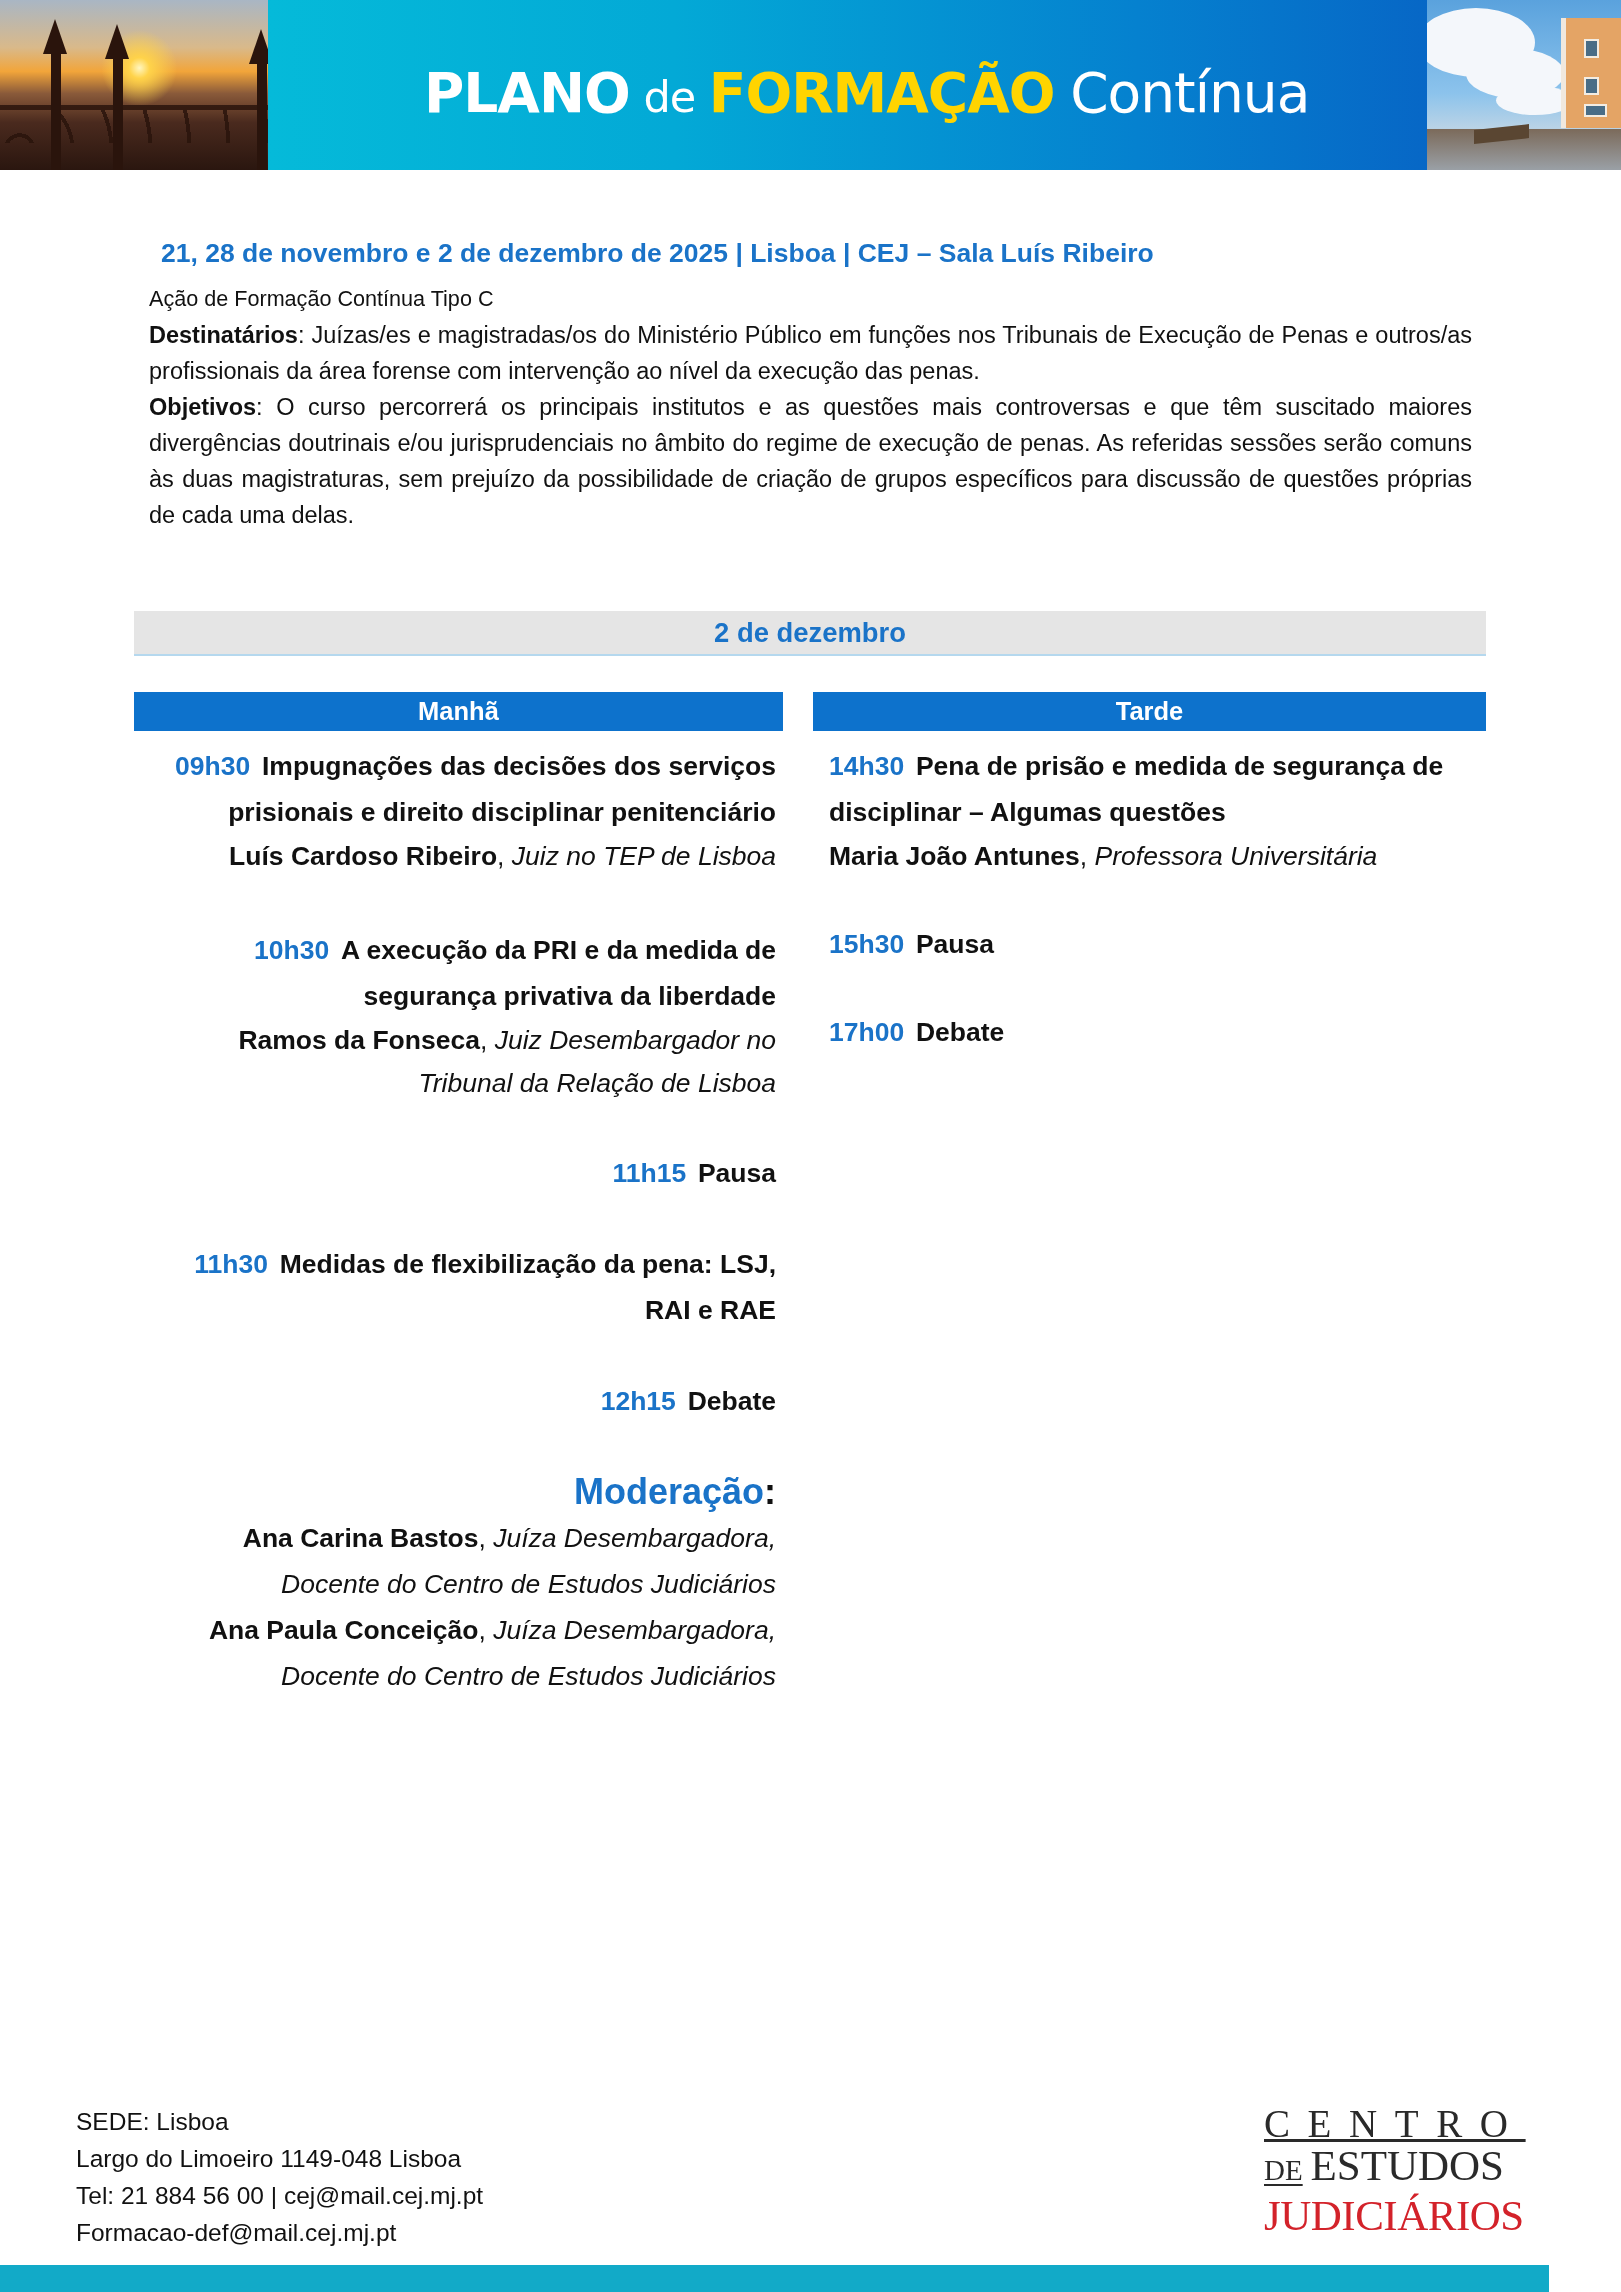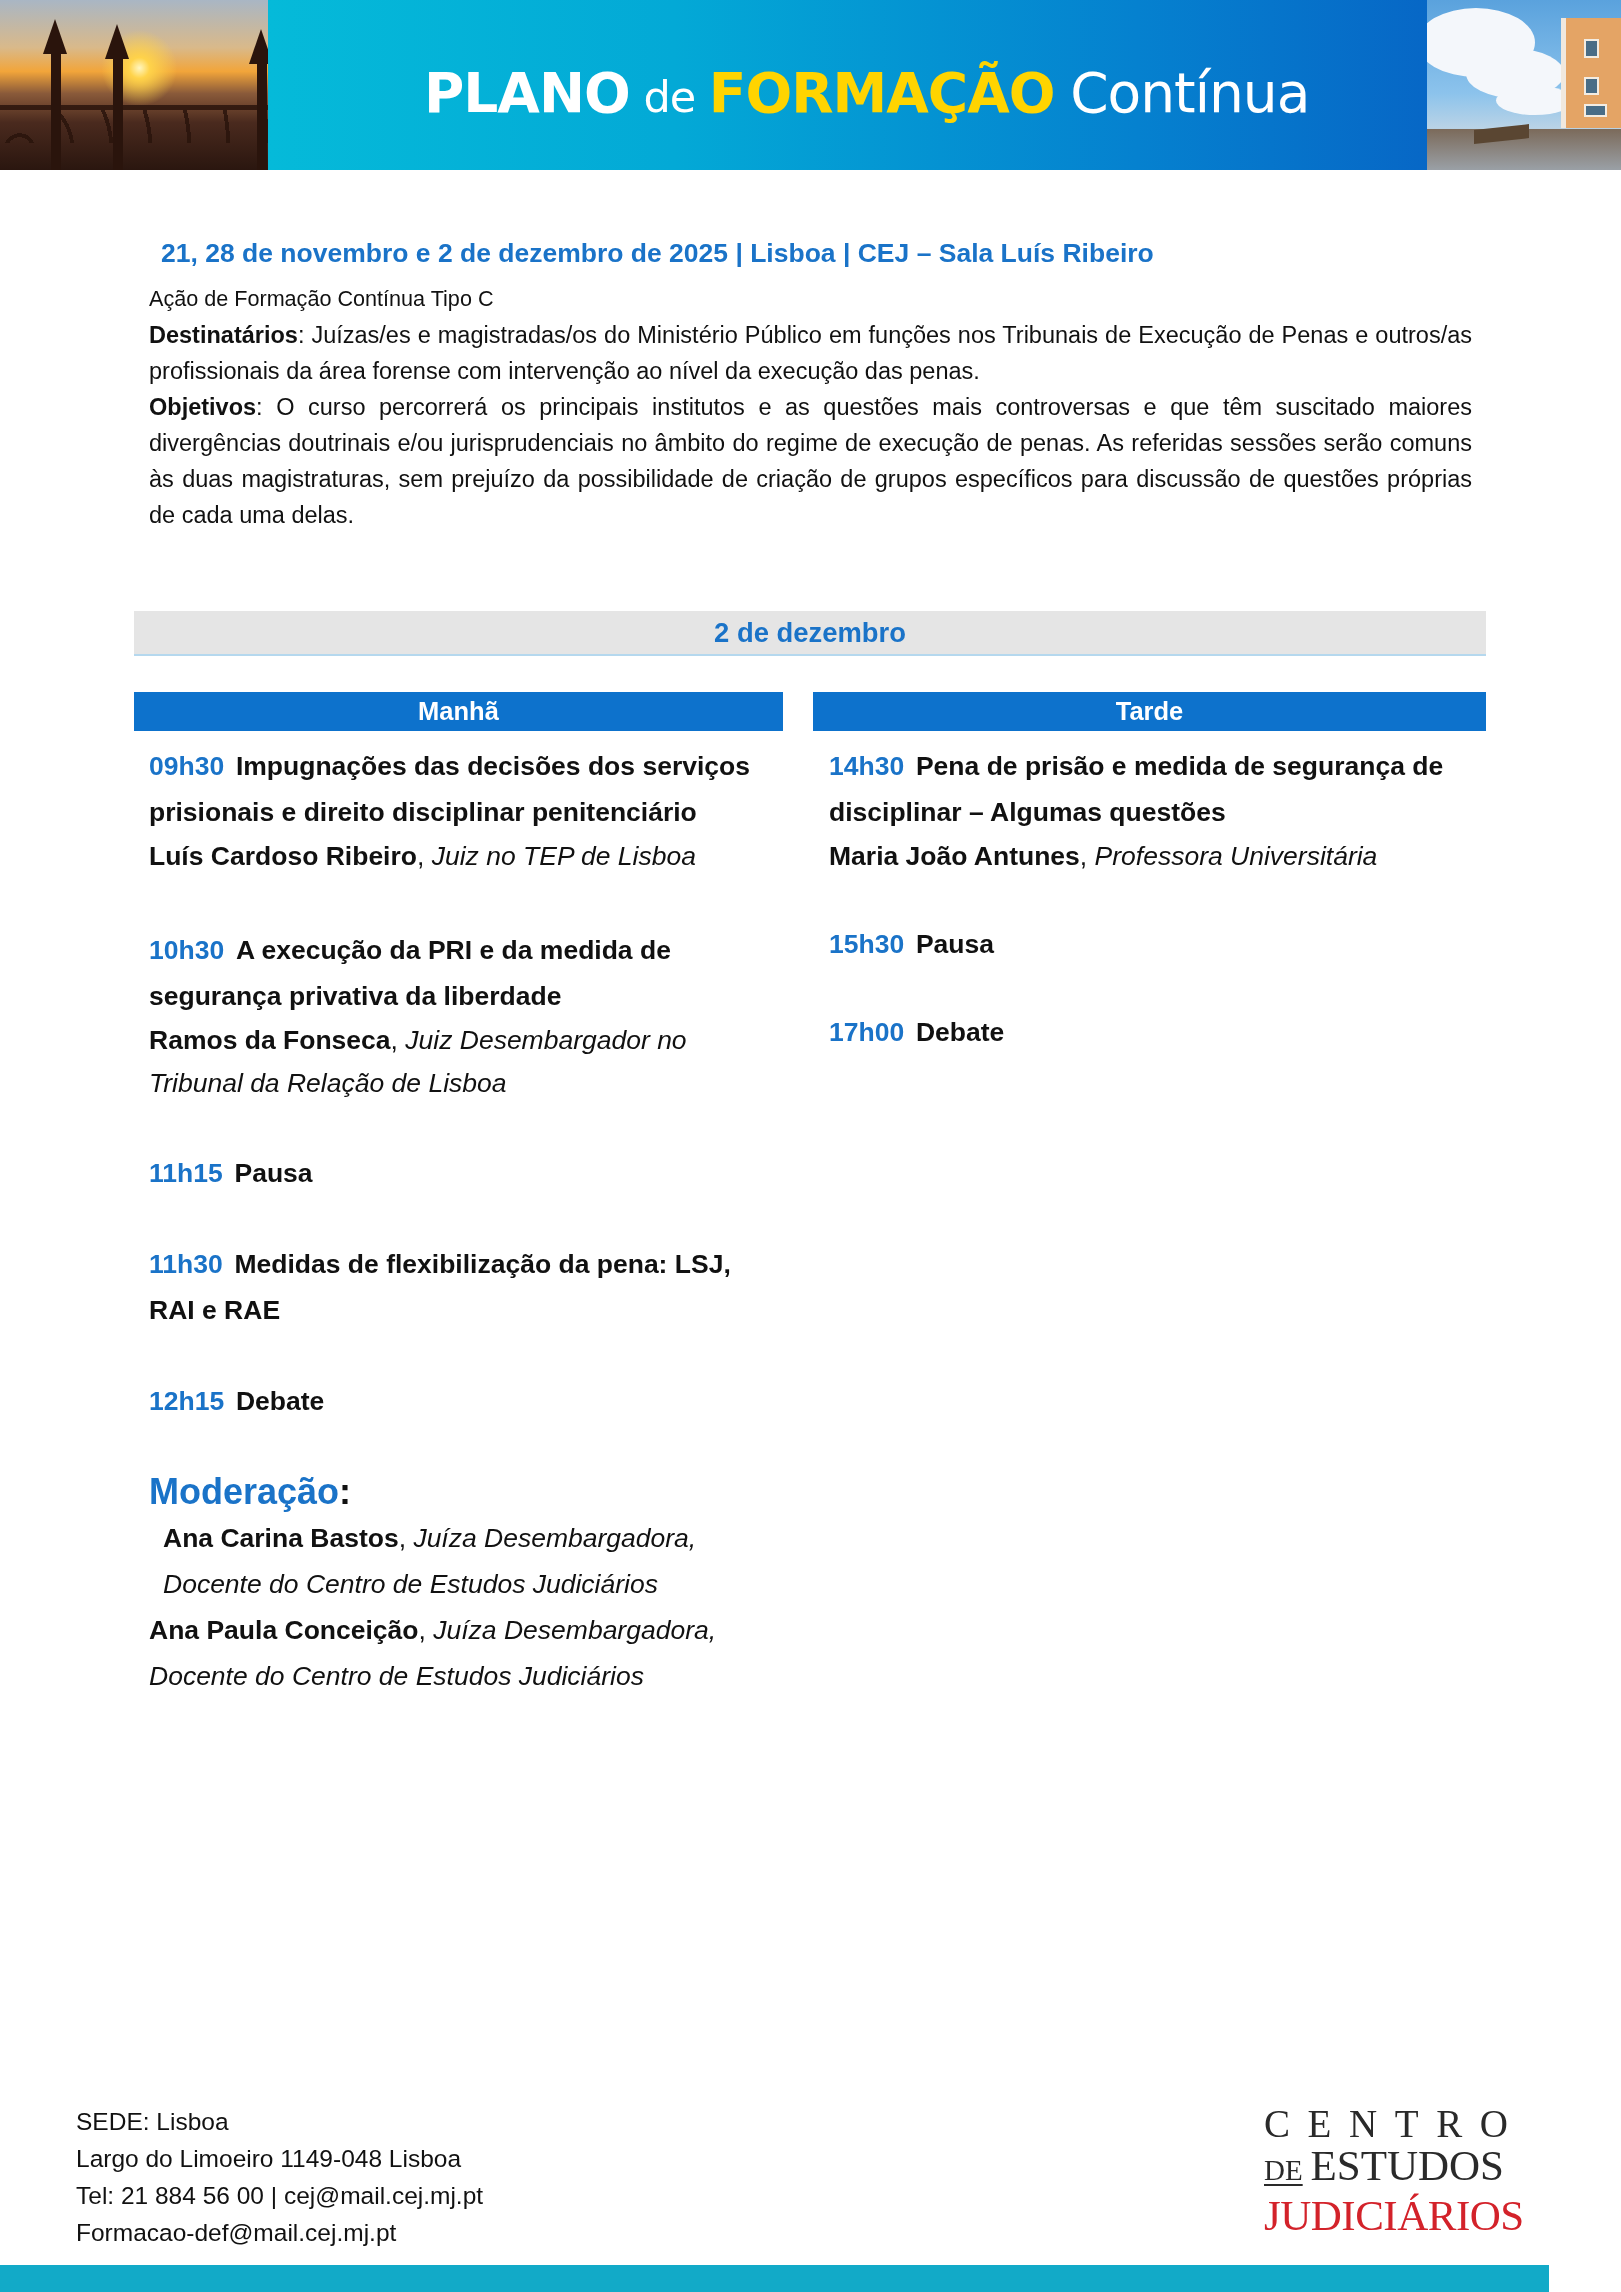--- a/index.html
+++ b/index.html
@@ -48,39 +48,39 @@
   .day-bar span { font-size:27.4px; font-weight:bold; color:#1a73c8; }
 
   .col-bar { position:absolute; top:692px; height:39px; background:#0d72cc;
     display:flex; align-items:center; justify-content:center; }
   .col-bar span { color:#fff; font-size:25.5px; font-weight:bold; }
   .col-bar.left { left:134px; width:649px; }
   .col-bar.right { left:813px; width:673px; }
 
   
   .col { position:absolute; }
-  .col.left { left:149px; top:743px; width:627px; }
+  .col.left { left:149px; top:743px; width:627px;text-align:right; }
   .col.right { left:829px; top:743px; width:657px; }
   .session { font-size:26.5px; line-height:46px; margin:0; }
   .session .time { color:#1a73c8; font-weight:bold; margin-right:11.8px; }
   .session .topic { font-weight:bold; color:#111; }
   .speaker { font-size:26.5px; line-height:43px; margin:0; color:#111; }
   .speaker .name { font-weight:bold; }
   .speaker .role { font-style:italic; }
   .gap-s { height:43px; }
   .gap-m { height:45px; }
   .gap-l { height:49px; }
   .mod-label { font-size:36px; line-height:46px; margin:0; font-weight:bold; }
   .mod-label .lbl { color:#1a73c8; }
 
   
   .footer-text { position:absolute; left:76px; top:2103px; font-size:24.5px; line-height:37px; color:#111; }
   .footer-text div { margin:0; }
   .logo { position:absolute; left:1264px; top:2103px; width:284px; font-family:"Liberation Serif", "DejaVu Serif", serif; }
-  .logo-centro { font-size:39px; letter-spacing:17.6px; color:#2a2a2a; line-height:41px; }
+  .logo-centro { font-size:39px; letter-spacing:17.6px; color:#2a2a2a; line-height:41px;text-decoration:underline; }
   .logo-estudos { font-size:43px; color:#2a2a2a; line-height:43px; white-space:nowrap; }
   .logo-estudos .de { font-size:29px; text-decoration:underline; text-decoration-thickness:2px; text-underline-offset:3.9px; margin-right:7.8px; }
   .logo-jud { font-size:43px; color:#d3222a; line-height:47px; letter-spacing:-0.5px; }
   .footer-bar { position:absolute; left:0; top:2265px; width:1549px; height:27.4px; background:#12aac8; }
 </style>
 </head>
 <body>
 
 <header class="banner">
   <div class="photo-left">

